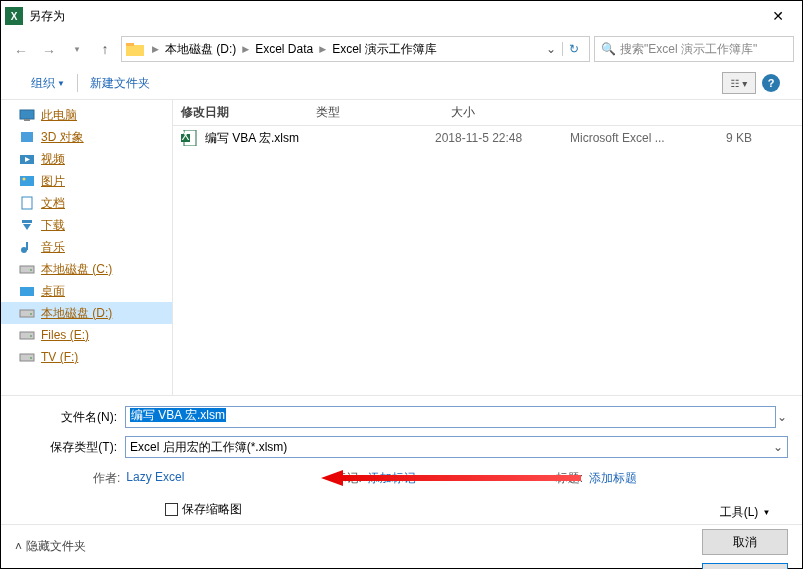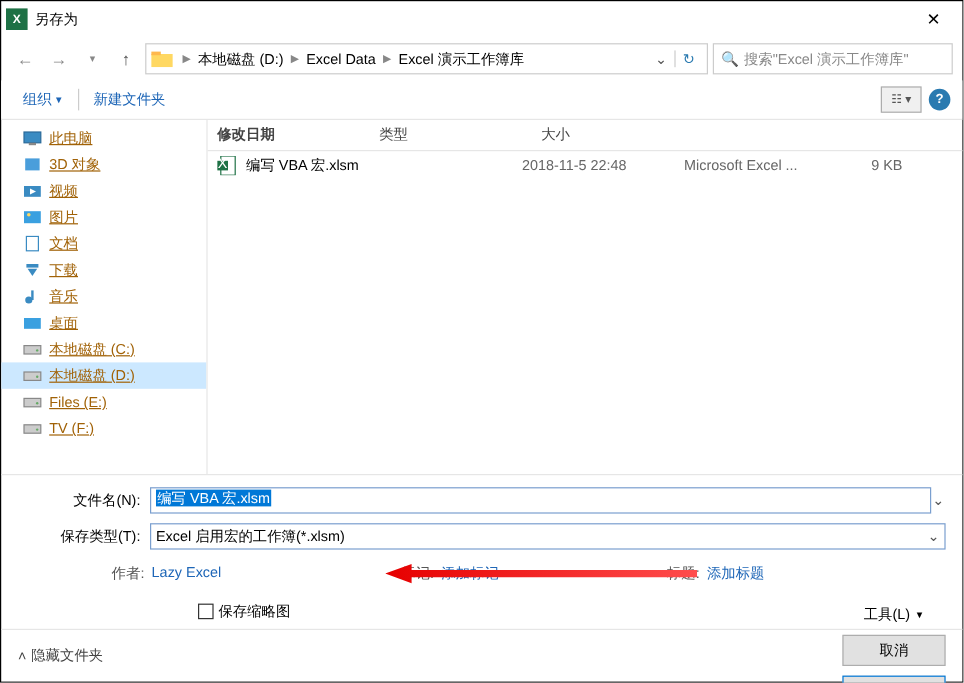--- a/index.html
+++ b/index.html
@@ -16,21 +16,21 @@
 .nav-up { color: #555; }
 .addressbar { flex: 1; height: 26px; border: 1px solid #ccc; display: flex; align-items: center; padding: 0 4px; background: #fff; }
 .folder-ico { width: 18px; height: 14px; margin-right: 6px; }
 .crumb { padding: 0 4px; color: #000; cursor: pointer; }
 .crumb-sep { color: #888; font-size: 9px; padding: 0 2px; }
 .addr-dd { margin-left: auto; color: #555; padding: 0 6px; }
 .addr-refresh { color: #2a7ab0; padding: 0 6px; border-left: 1px solid #ccc; }
 .searchbox { width: 200px; height: 26px; border: 1px solid #ccc; display: flex; align-items: center; padding: 0 6px; color: #888; }
 .searchbox .sicon { margin-right: 4px; }
 
-.toolbar { height: 32px; border-top: 0; display: flex; align-items: center; padding: 0 10px; gap: 2px; background: #fff; }
+.toolbar { height: 32px; border-top: 0; display: flex; align-items: center; padding: 0 22px; gap: 2px; background: #fff; }
 .tool-btn { padding: 4px 8px; color: #1e66b7; display: flex; align-items: center; gap: 2px; }
 .tool-sep { width: 1px; height: 18px; background: #ccc; margin: 0 2px; }
 .tool-right { margin-left: auto; display: flex; align-items: center; gap: 6px; }
 .view-btn { width: 34px; height: 22px; border: 1px solid #adadad; display: flex; align-items: center; justify-content: center; color: #555; font-size: 10px; background: #f0f0f0; }
 .help-btn { width: 18px; height: 18px; border-radius: 50%; background: #2a7ab0; color: #fff; text-align: center; line-height: 18px; font-size: 11px; font-weight: bold; }
 
 .main { flex: 1; display: flex; border-top: 1px solid #e6e6e6; min-height: 0; }
 .sidebar { width: 172px; border-right: 1px solid #e6e6e6; overflow: hidden; padding-top: 4px; }
 .sb-item { display: flex; align-items: center; height: 22px; padding-left: 18px; gap: 6px; }
 .sb-item.sel { background: #cce8ff; }
@@ -173,30 +173,30 @@
         </div>
         <div class="sb-item">
           <svg class="sb-ico">
             <circle cx="5" cy="10" r="3" fill="#3a8bc2"></circle>
             <rect x="7" y="2" width="2" height="8" fill="#3a8bc2"></rect>
           </svg>
           <span class="sb-text">音乐</span>
         </div>
         <div class="sb-item">
           <svg class="sb-ico">
-            <rect x="1" y="3" width="14" height="9" fill="#3aa0e0"></rect>
-          </svg>
-          <span class="sb-text">桌面</span>
-        </div>
-        <div class="sb-item">
-          <svg class="sb-ico">
             <rect x="1" y="4" width="14" height="7" fill="#ccc" stroke="#888"></rect>
             <circle cx="12" cy="8" r="1" fill="#6a6"></circle>
           </svg>
           <span class="sb-text">本地磁盘 (C:)</span>
+        </div>
+        <div class="sb-item">
+          <svg class="sb-ico">
+            <rect x="1" y="3" width="14" height="9" fill="#3aa0e0"></rect>
+          </svg>
+          <span class="sb-text">桌面</span>
         </div>
         <div class="sb-item sel">
           <svg class="sb-ico">
             <rect x="1" y="4" width="14" height="7" fill="#ccc" stroke="#888"></rect>
             <circle cx="12" cy="8" r="1" fill="#6a6"></circle>
           </svg>
           <span class="sb-text">本地磁盘 (D:)</span>
         </div>
         <div class="sb-item">
           <svg class="sb-ico">

